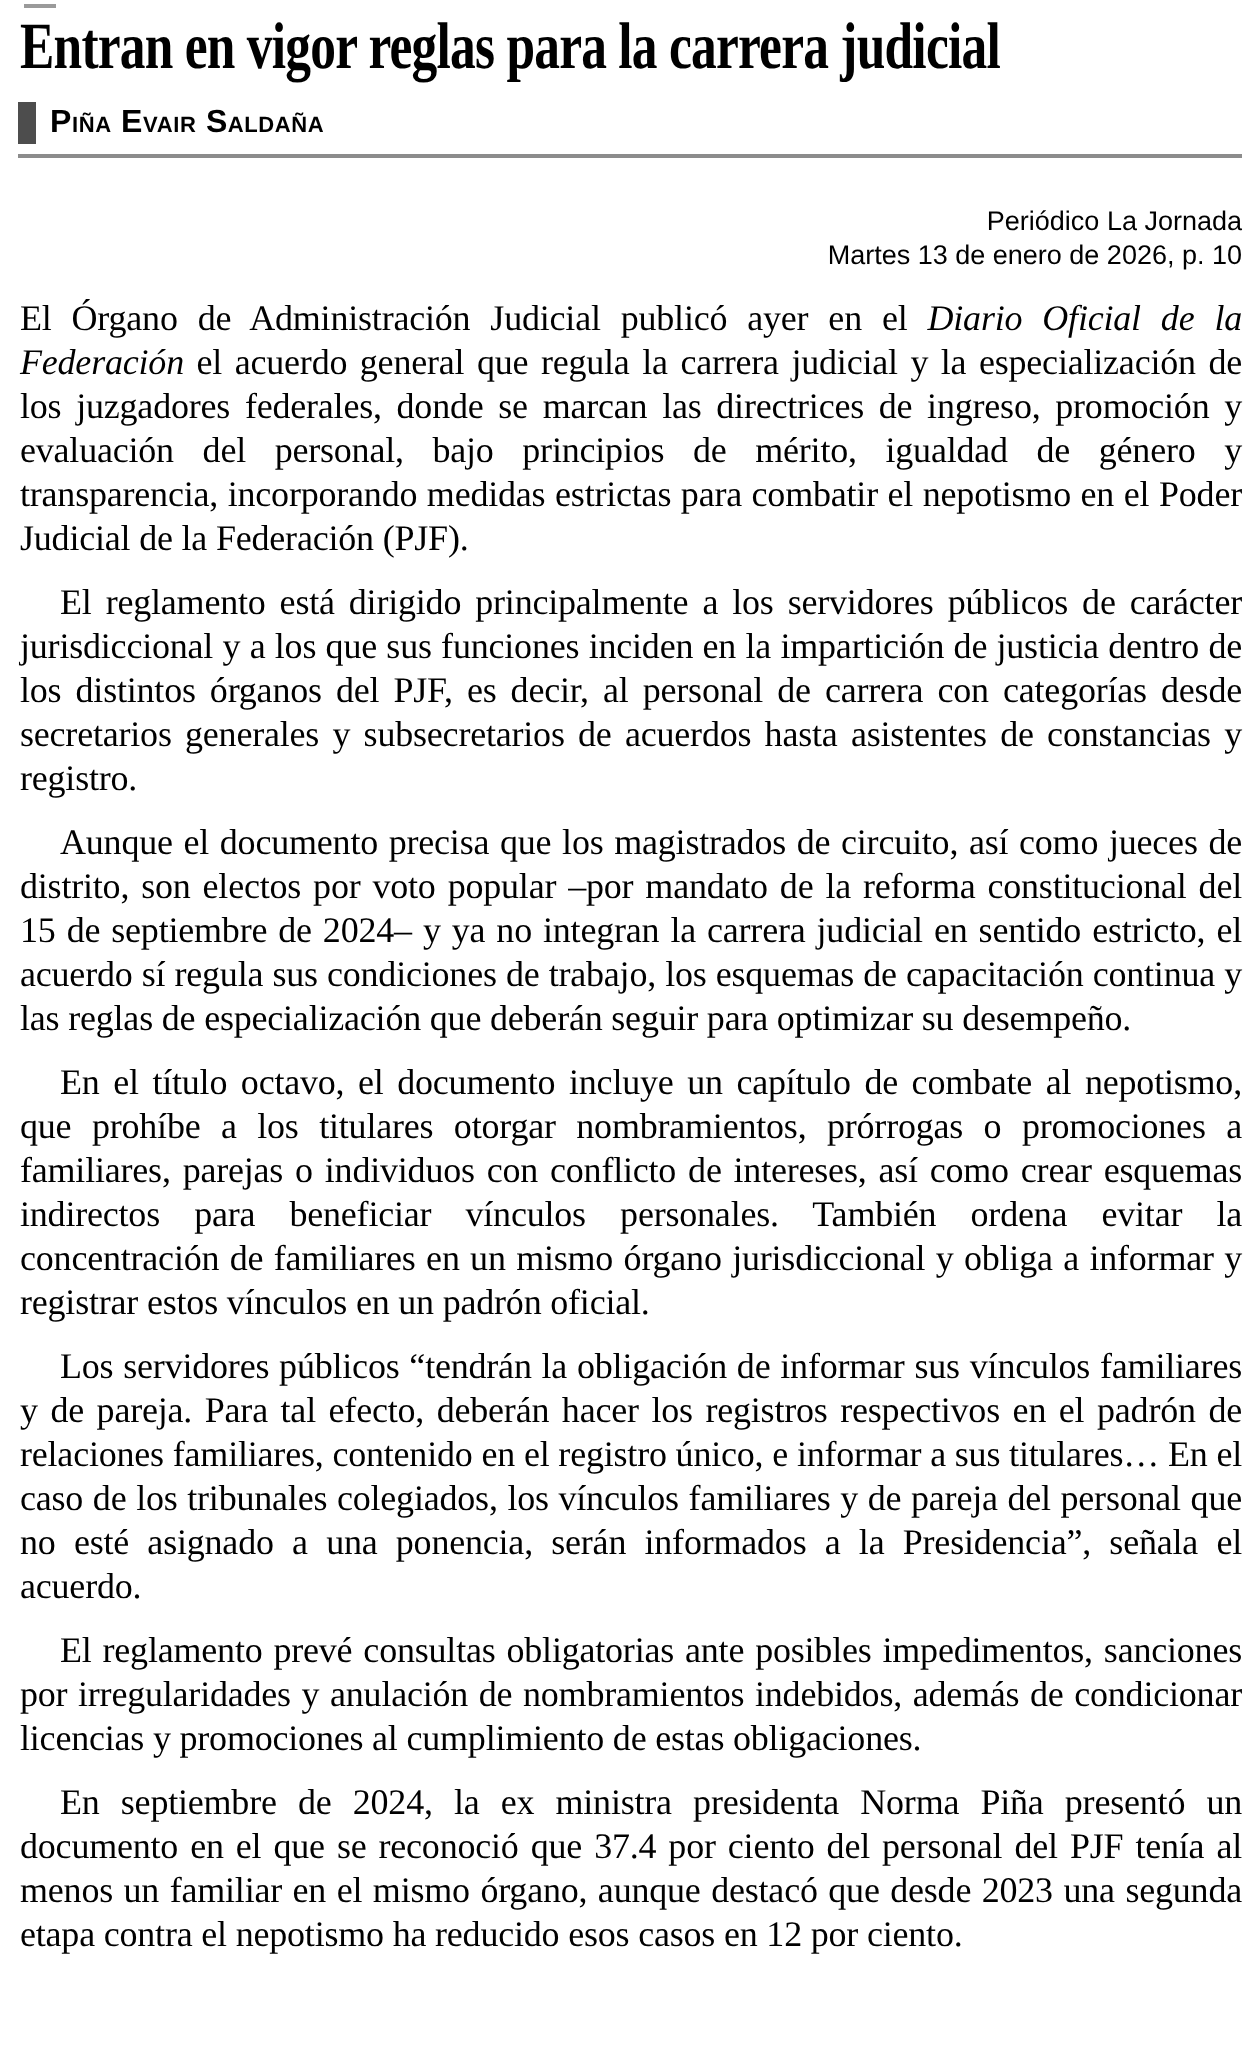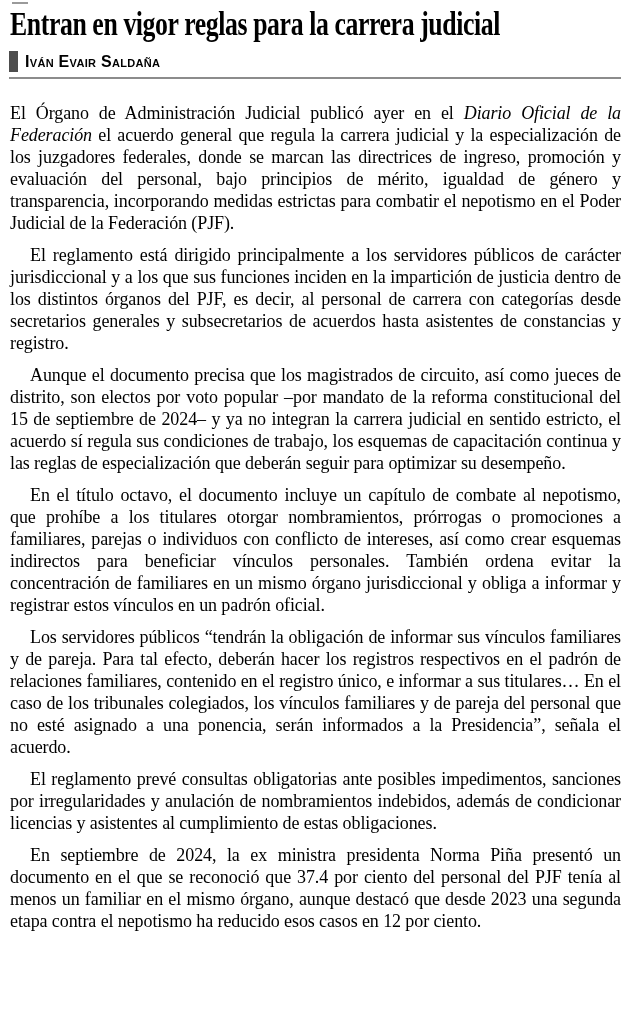--- a/index.html
+++ b/index.html
@@ -80,33 +80,37 @@
 <body>
 
 <div class="page">
 
   <div class="top-mark"></div>
 
   <h1 class="article-title">Entran en vigor reglas para la carrera judicial</h1>
 
   <div class="byline-row">
     <span class="byline-marker"></span>
-    <span class="byline-name">Iván Evair Saldaña</span>
+    <span class="byline-name">Piña Evair Saldaña</span>
   </div>
 
+  <div class="source-block">
+    <div>Periódico La Jornada</div>
+    <div>Martes 13 de enero de 2026, p. 10</div>
+  </div>
 
   <div class="article-body">
     <p class="no-indent"><span>El Órgano de Administración Judicial publicó ayer en el </span><span class="italic">Diario Oficial de la Federación</span><span> el acuerdo general que regula la carrera judicial y la especialización de los juzgadores federales, donde se marcan las directrices de ingreso, promoción y evaluación del personal, bajo principios de mérito, igualdad de género y transparencia, incorporando medidas estrictas para combatir el nepotismo en el Poder Judicial de la Federación (PJF).</span></p>
 
     <p>El reglamento está dirigido principalmente a los servidores públicos de carácter jurisdiccional y a los que sus funciones inciden en la impartición de justicia dentro de los distintos órganos del PJF, es decir, al personal de carrera con categorías desde secretarios generales y subsecretarios de acuerdos hasta asistentes de constancias y registro.</p>
 
     <p>Aunque el documento precisa que los magistrados de circuito, así como jueces de distrito, son electos por voto popular –por mandato de la reforma constitucional del 15 de septiembre de 2024– y ya no integran la carrera judicial en sentido estricto, el acuerdo sí regula sus condiciones de trabajo, los esquemas de capacitación continua y las reglas de especialización que deberán seguir para optimizar su desempeño.</p>
 
     <p>En el título octavo, el documento incluye un capítulo de combate al nepotismo, que prohíbe a los titulares otorgar nombramientos, prórrogas o promociones a familiares, parejas o individuos con conflicto de intereses, así como crear esquemas indirectos para beneficiar vínculos personales. También ordena evitar la concentración de familiares en un mismo órgano jurisdiccional y obliga a informar y registrar estos vínculos en un padrón oficial.</p>
 
     <p>Los servidores públicos “tendrán la obligación de informar sus vínculos familiares y de pareja. Para tal efecto, deberán hacer los registros respectivos en el padrón de relaciones familiares, contenido en el registro único, e informar a sus titulares… En el caso de los tribunales colegiados, los vínculos familiares y de pareja del personal que no esté asignado a una ponencia, serán informados a la Presidencia”, señala el acuerdo.</p>
 
-    <p>El reglamento prevé consultas obligatorias ante posibles impedimentos, sanciones por irregularidades y anulación de nombramientos indebidos, además de condicionar licencias y asistentes al cumplimiento de estas obligaciones.</p>
+    <p>El reglamento prevé consultas obligatorias ante posibles impedimentos, sanciones por irregularidades y anulación de nombramientos indebidos, además de condicionar licencias y promociones al cumplimiento de estas obligaciones.</p>
 
     <p>En septiembre de 2024, la ex ministra presidenta Norma Piña presentó un documento en el que se reconoció que 37.4 por ciento del personal del PJF tenía al menos un familiar en el mismo órgano, aunque destacó que desde 2023 una segunda etapa contra el nepotismo ha reducido esos casos en 12 por ciento.</p>
   </div>
 
 </div>
 
 </body></html>

